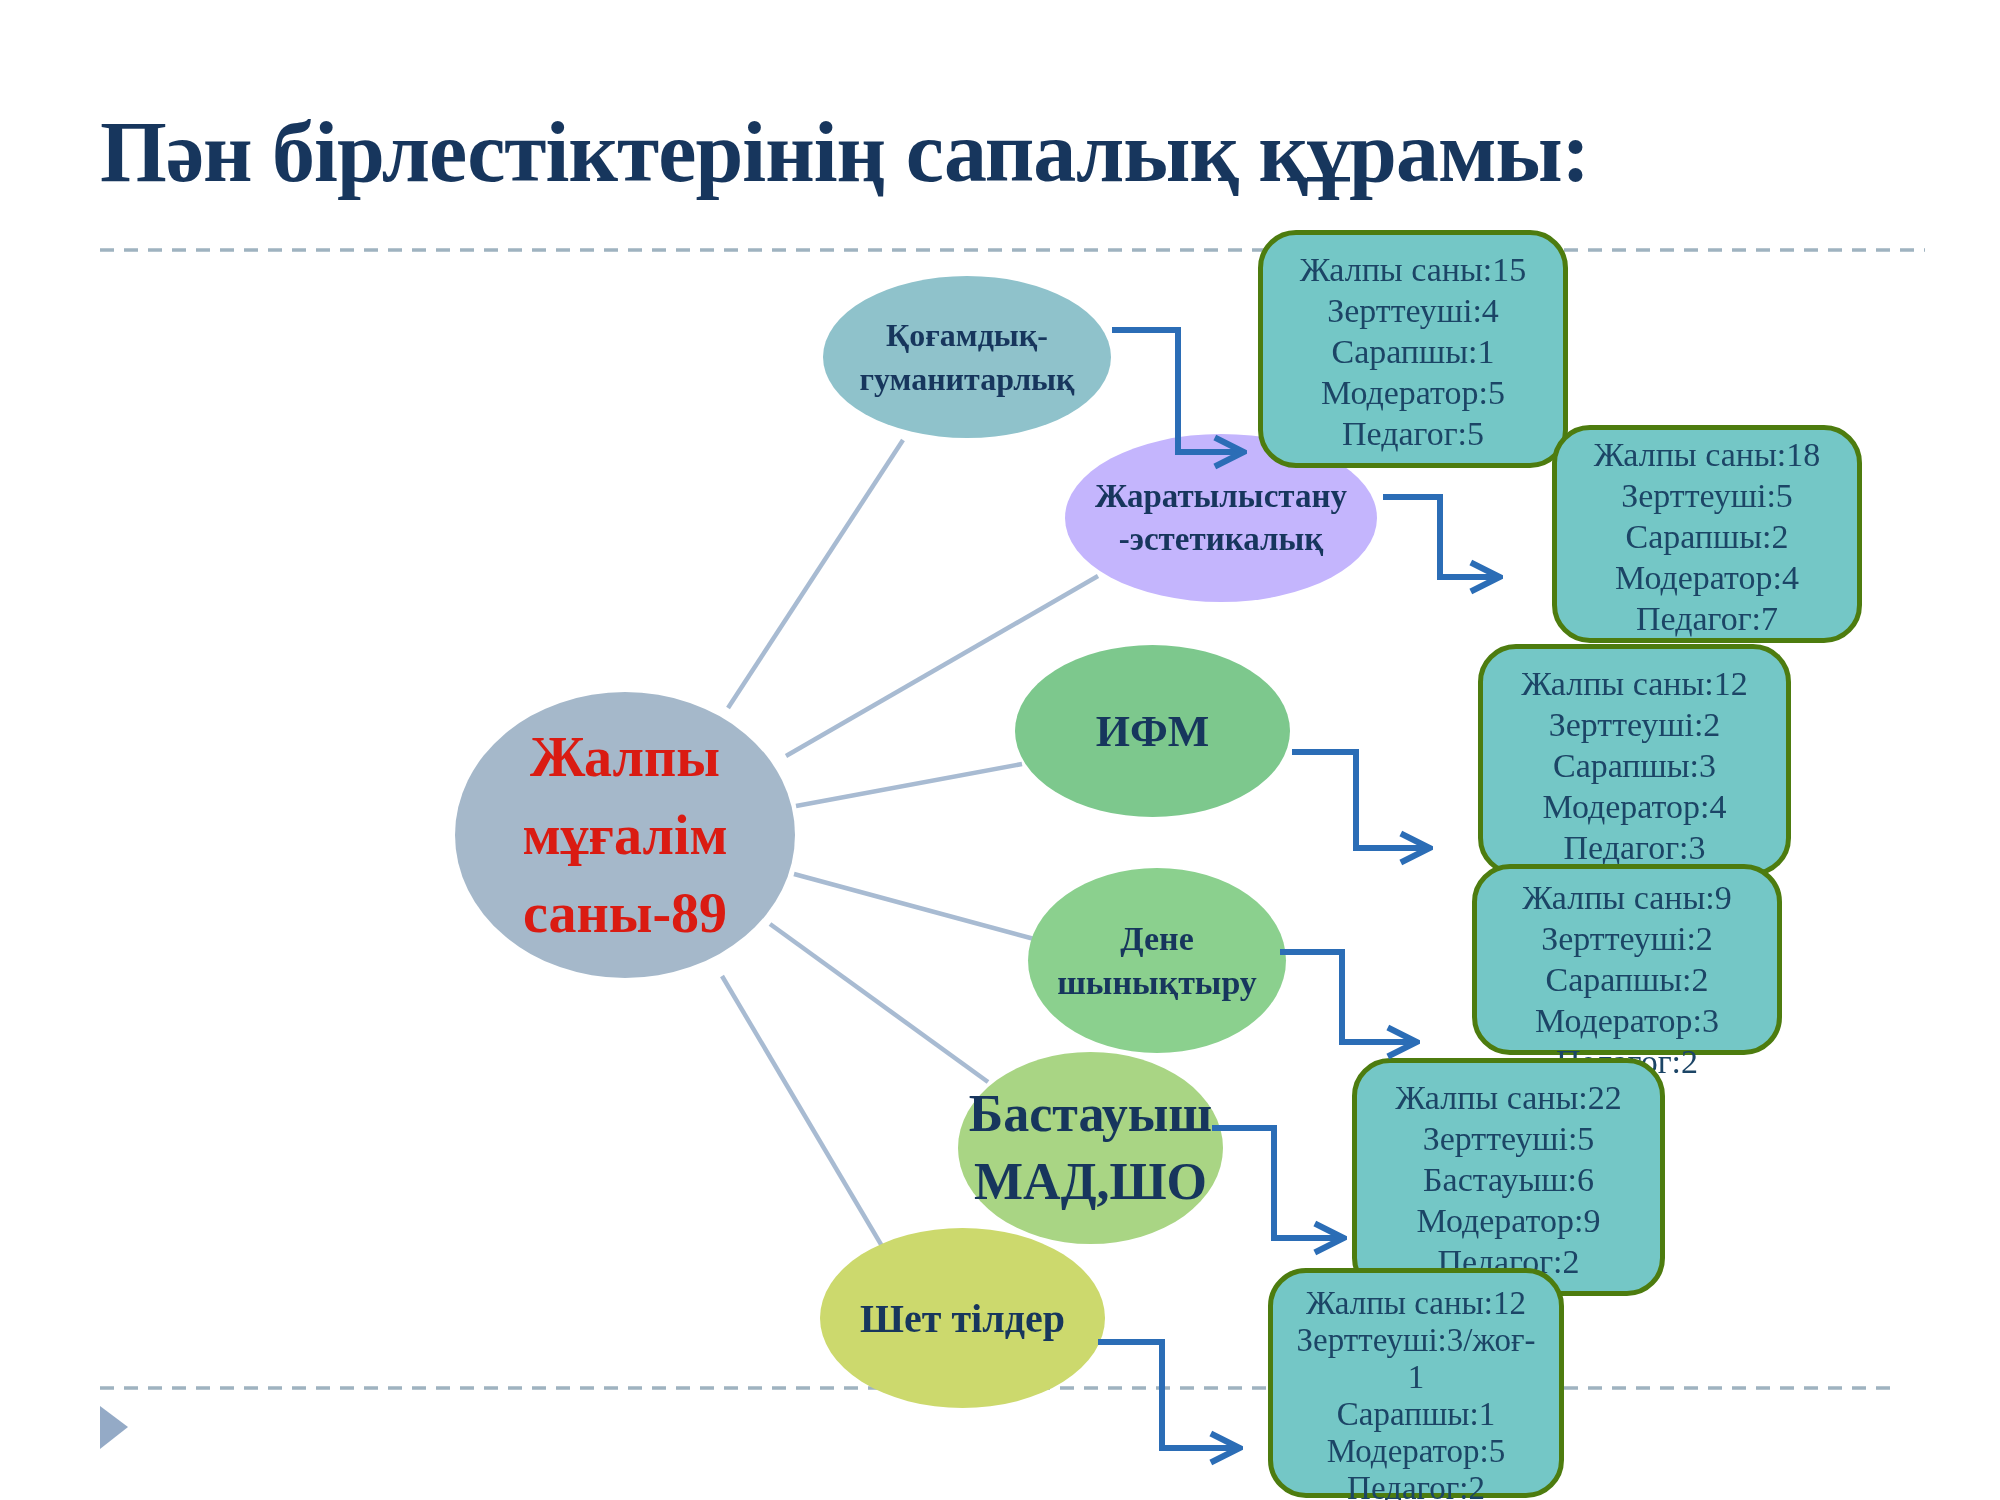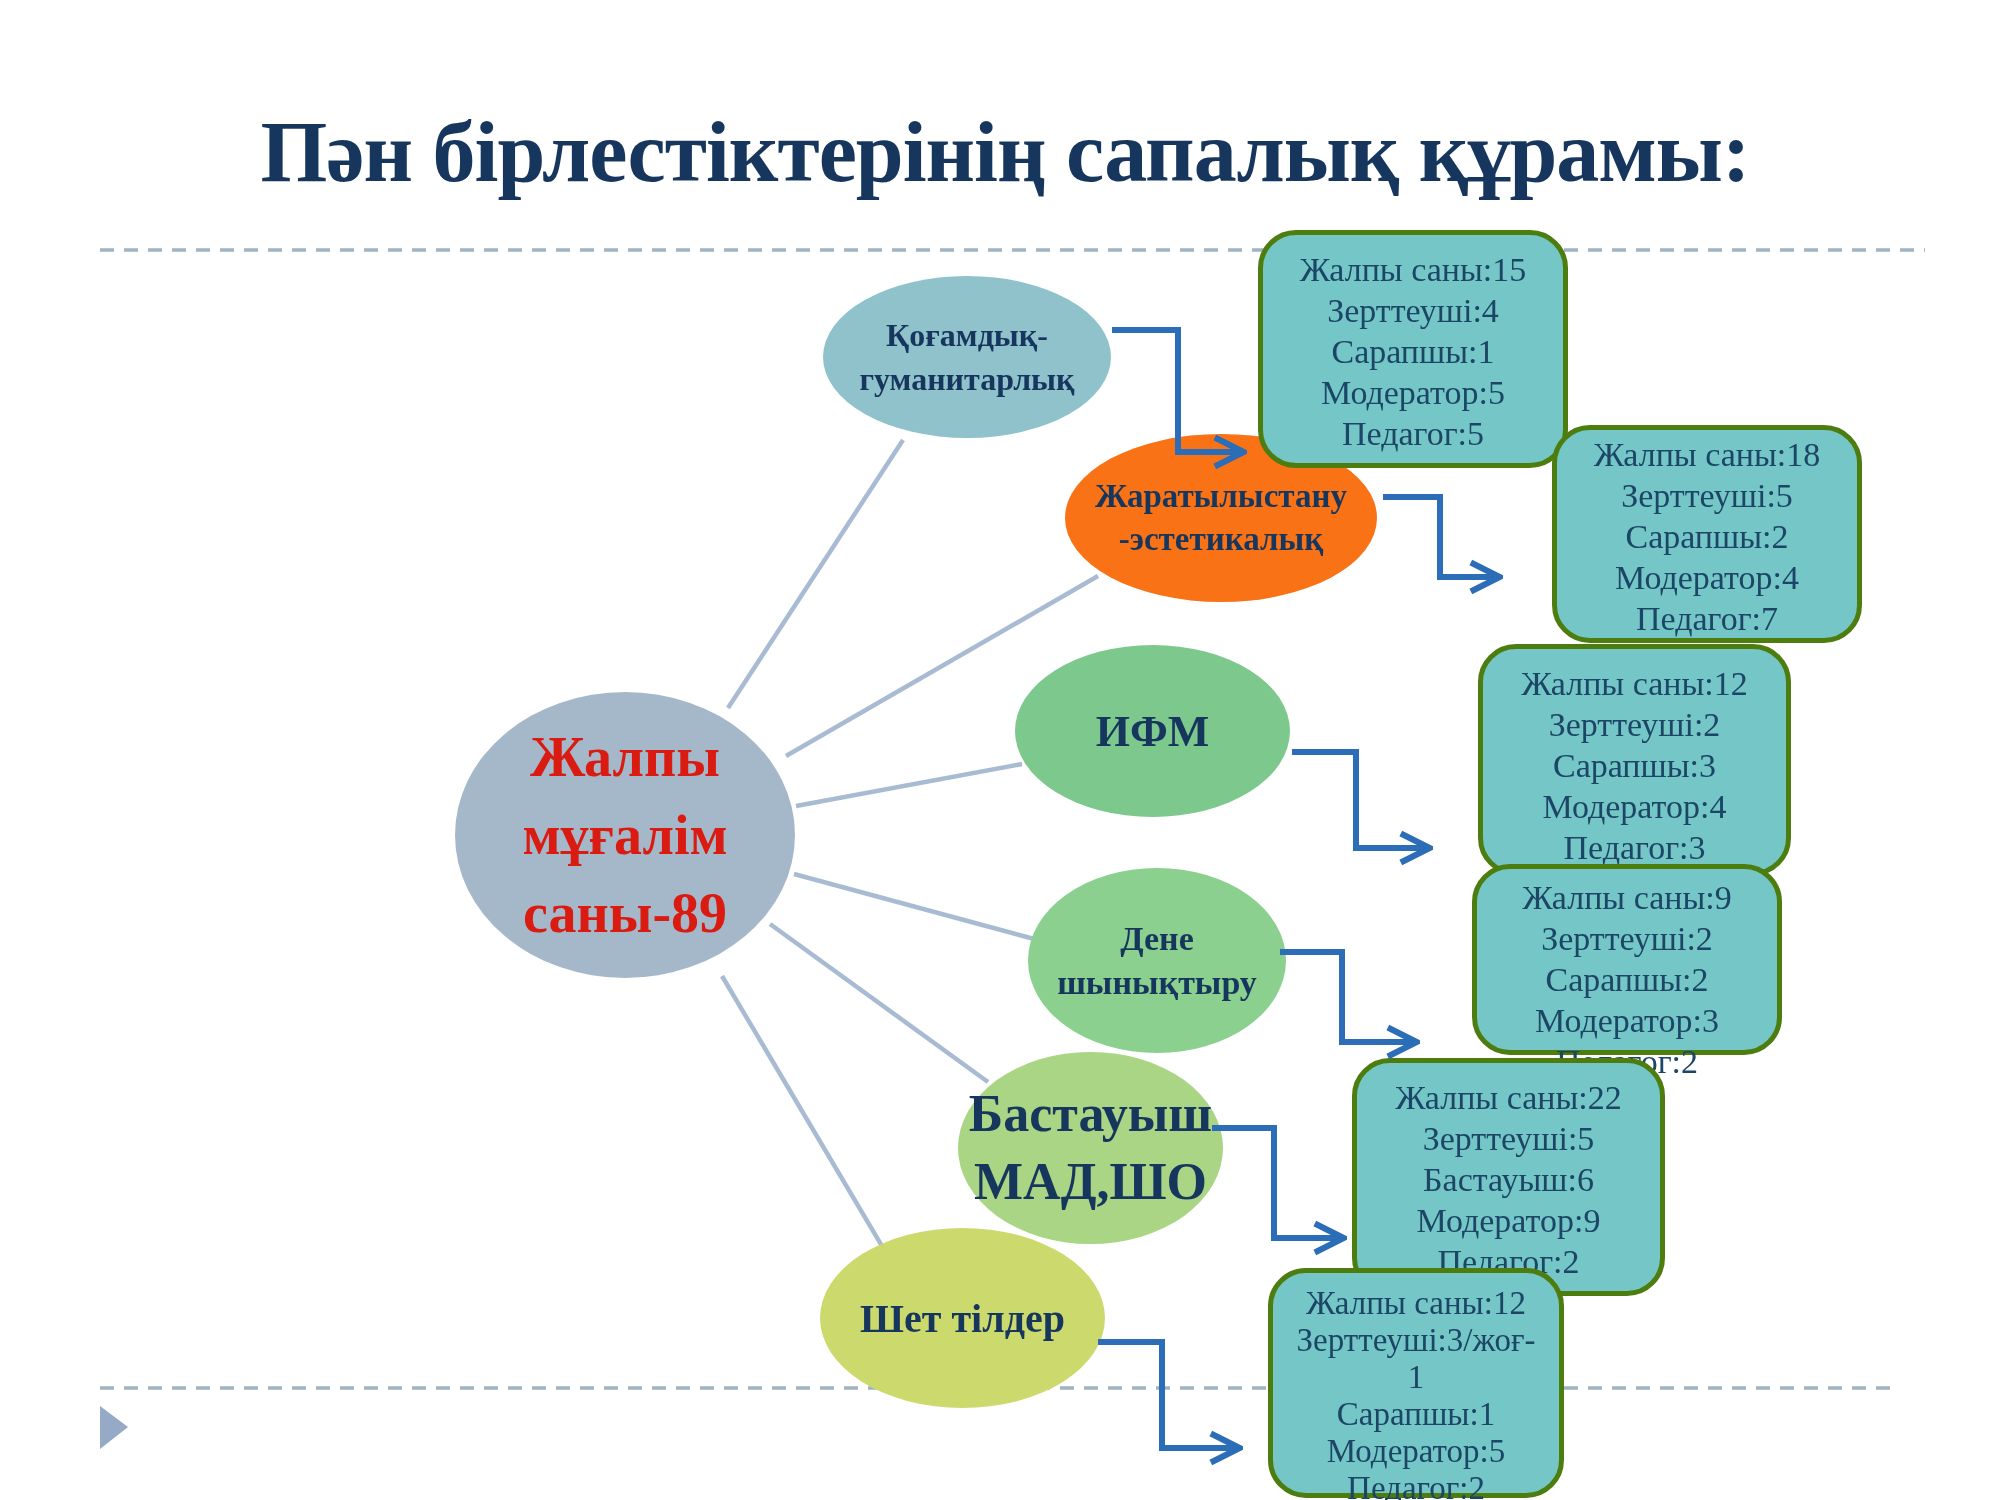--- a/index.html
+++ b/index.html
@@ -6,37 +6,37 @@
   .slide{
     position:relative;width:2000px;height:1500px;background:#ffffff;
     overflow:hidden;font-family:"Liberation Serif","DejaVu Serif",serif;
   }
   .layer{position:absolute;left:0;top:0;width:2000px;height:1500px;}
   #lines-layer{z-index:1;}
   #arrow-layer{z-index:4;pointer-events:none;}
 
   .slide-title{
     position:absolute;left:100px;top:102px;width:1810px;z-index:5;
-    text-align:center;font-size:86px;font-weight:bold;color:#17365d;
+    font-size:86px;font-weight:bold;color:#17365d;
     letter-spacing:-1px;white-space:nowrap;
   }
 
   .ellipse{
     position:absolute;border-radius:50%;display:flex;flex-direction:column;
     align-items:center;justify-content:center;text-align:center;z-index:2;
     color:#17365d;font-weight:bold;
   }
   .ellipse span{display:block;}
 
   .e-center{left:455px;top:692px;width:340px;height:286px;background:#a5b8ca;}
   .e-center span{font-size:56px;line-height:78px;color:#da1b12;}
 
   .e1{left:823px;top:276px;width:288px;height:162px;background:#8fc2cb;}
   .e1 span{font-size:32px;line-height:44px;}
-  .e2{left:1065px;top:434px;width:312px;height:168px;background:#f97316;}
+  .e2{left:1065px;top:434px;width:312px;height:168px;background:#c4b5fd;}
   .e2 span{font-size:33px;line-height:43px;}
   .e3{left:1015px;top:645px;width:275px;height:172px;background:#7dc88d;}
   .e3 span{font-size:44px;}
   .e4{left:1028px;top:868px;width:258px;height:185px;background:#8bd08e;}
   .e4 span{font-size:34px;line-height:44px;}
   .e5{left:958px;top:1052px;width:265px;height:192px;background:#a9d584;}
   .e5 span{font-size:52px;line-height:68px;}
   .e6{left:820px;top:1228px;width:285px;height:180px;background:#ccd96d;}
   .e6 span{font-size:40px;}
 

